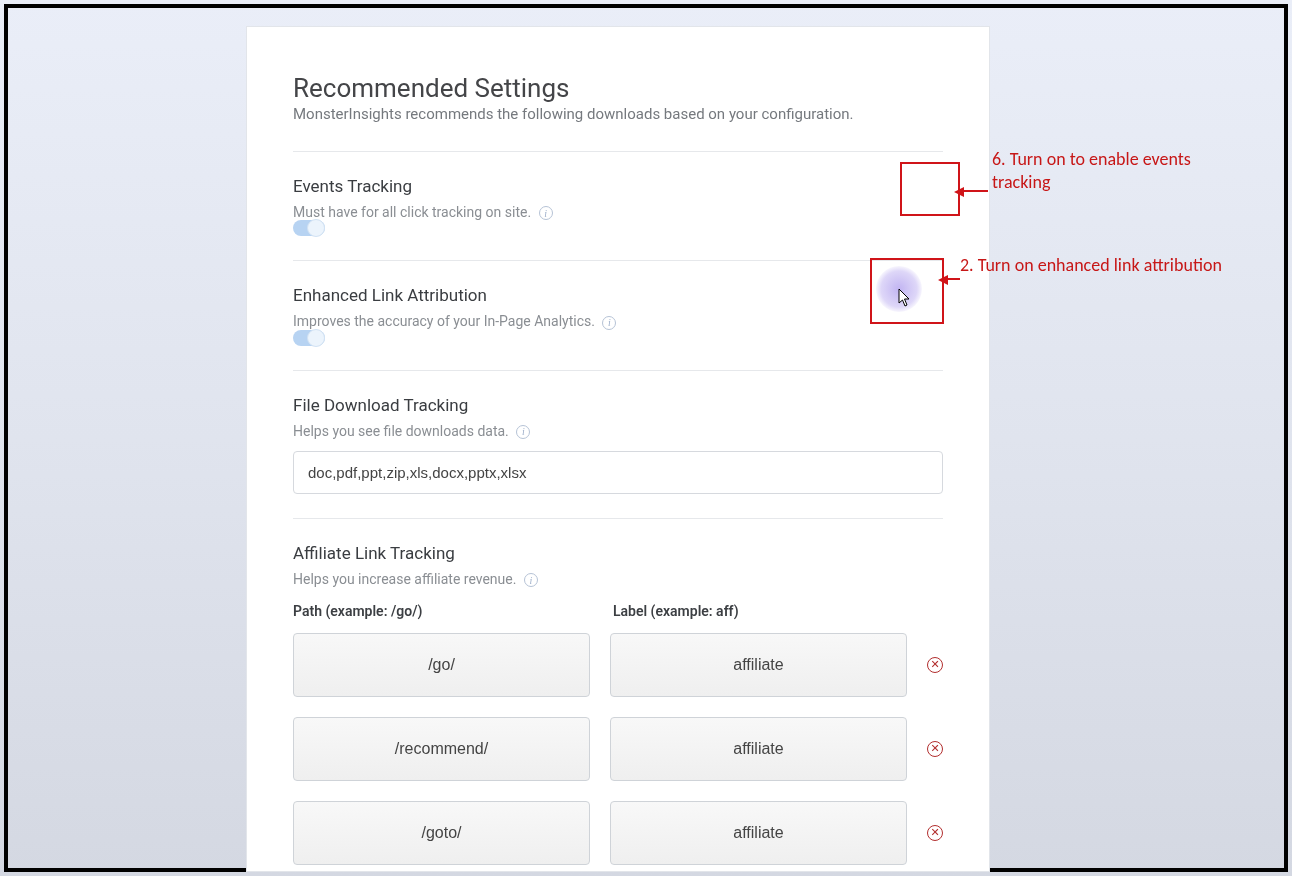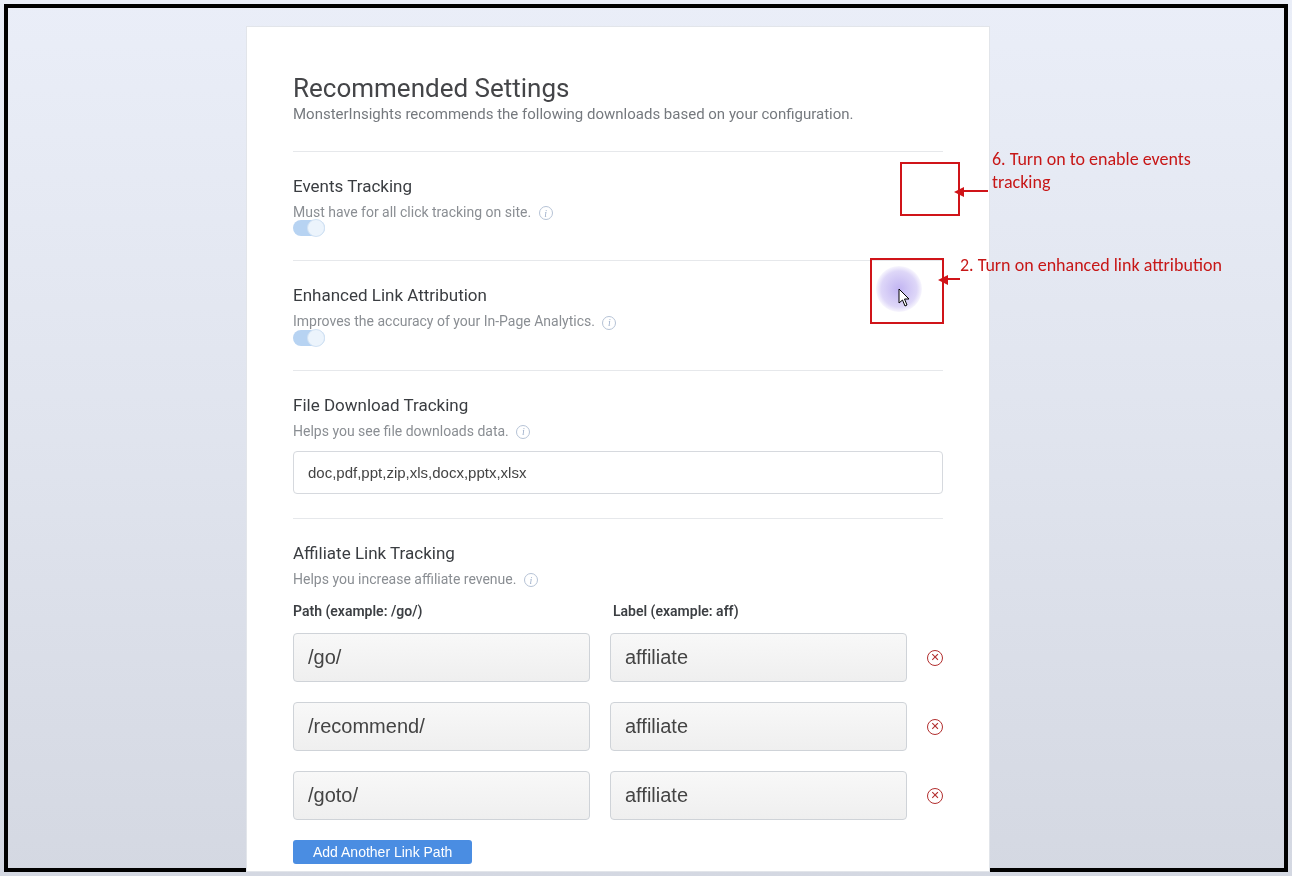--- a/index.html
+++ b/index.html
@@ -100,24 +100,25 @@
     border-radius: 4px;
     padding: 12px 14px;
     font-size: 15px;
     color: #444;
     background: #fff;
     margin-top: 12px;
   }
   .aff-input {
     border: 1px solid #cfd3d8;
     border-radius: 4px;
-    padding: 12px 14px;
-    font-size: 20px;
+    padding: 22px 14px;
+    font-size: 16px;
     color: #444;
     background: linear-gradient(#f8f8f8, #efefef);
+    text-align: center;
   }
   .cols-header {
     display: flex;
     gap: 20px;
     margin-top: 16px;
     margin-bottom: 14px;
   }
   .col-h {
     font-size: 14px;
     font-weight: 600;

